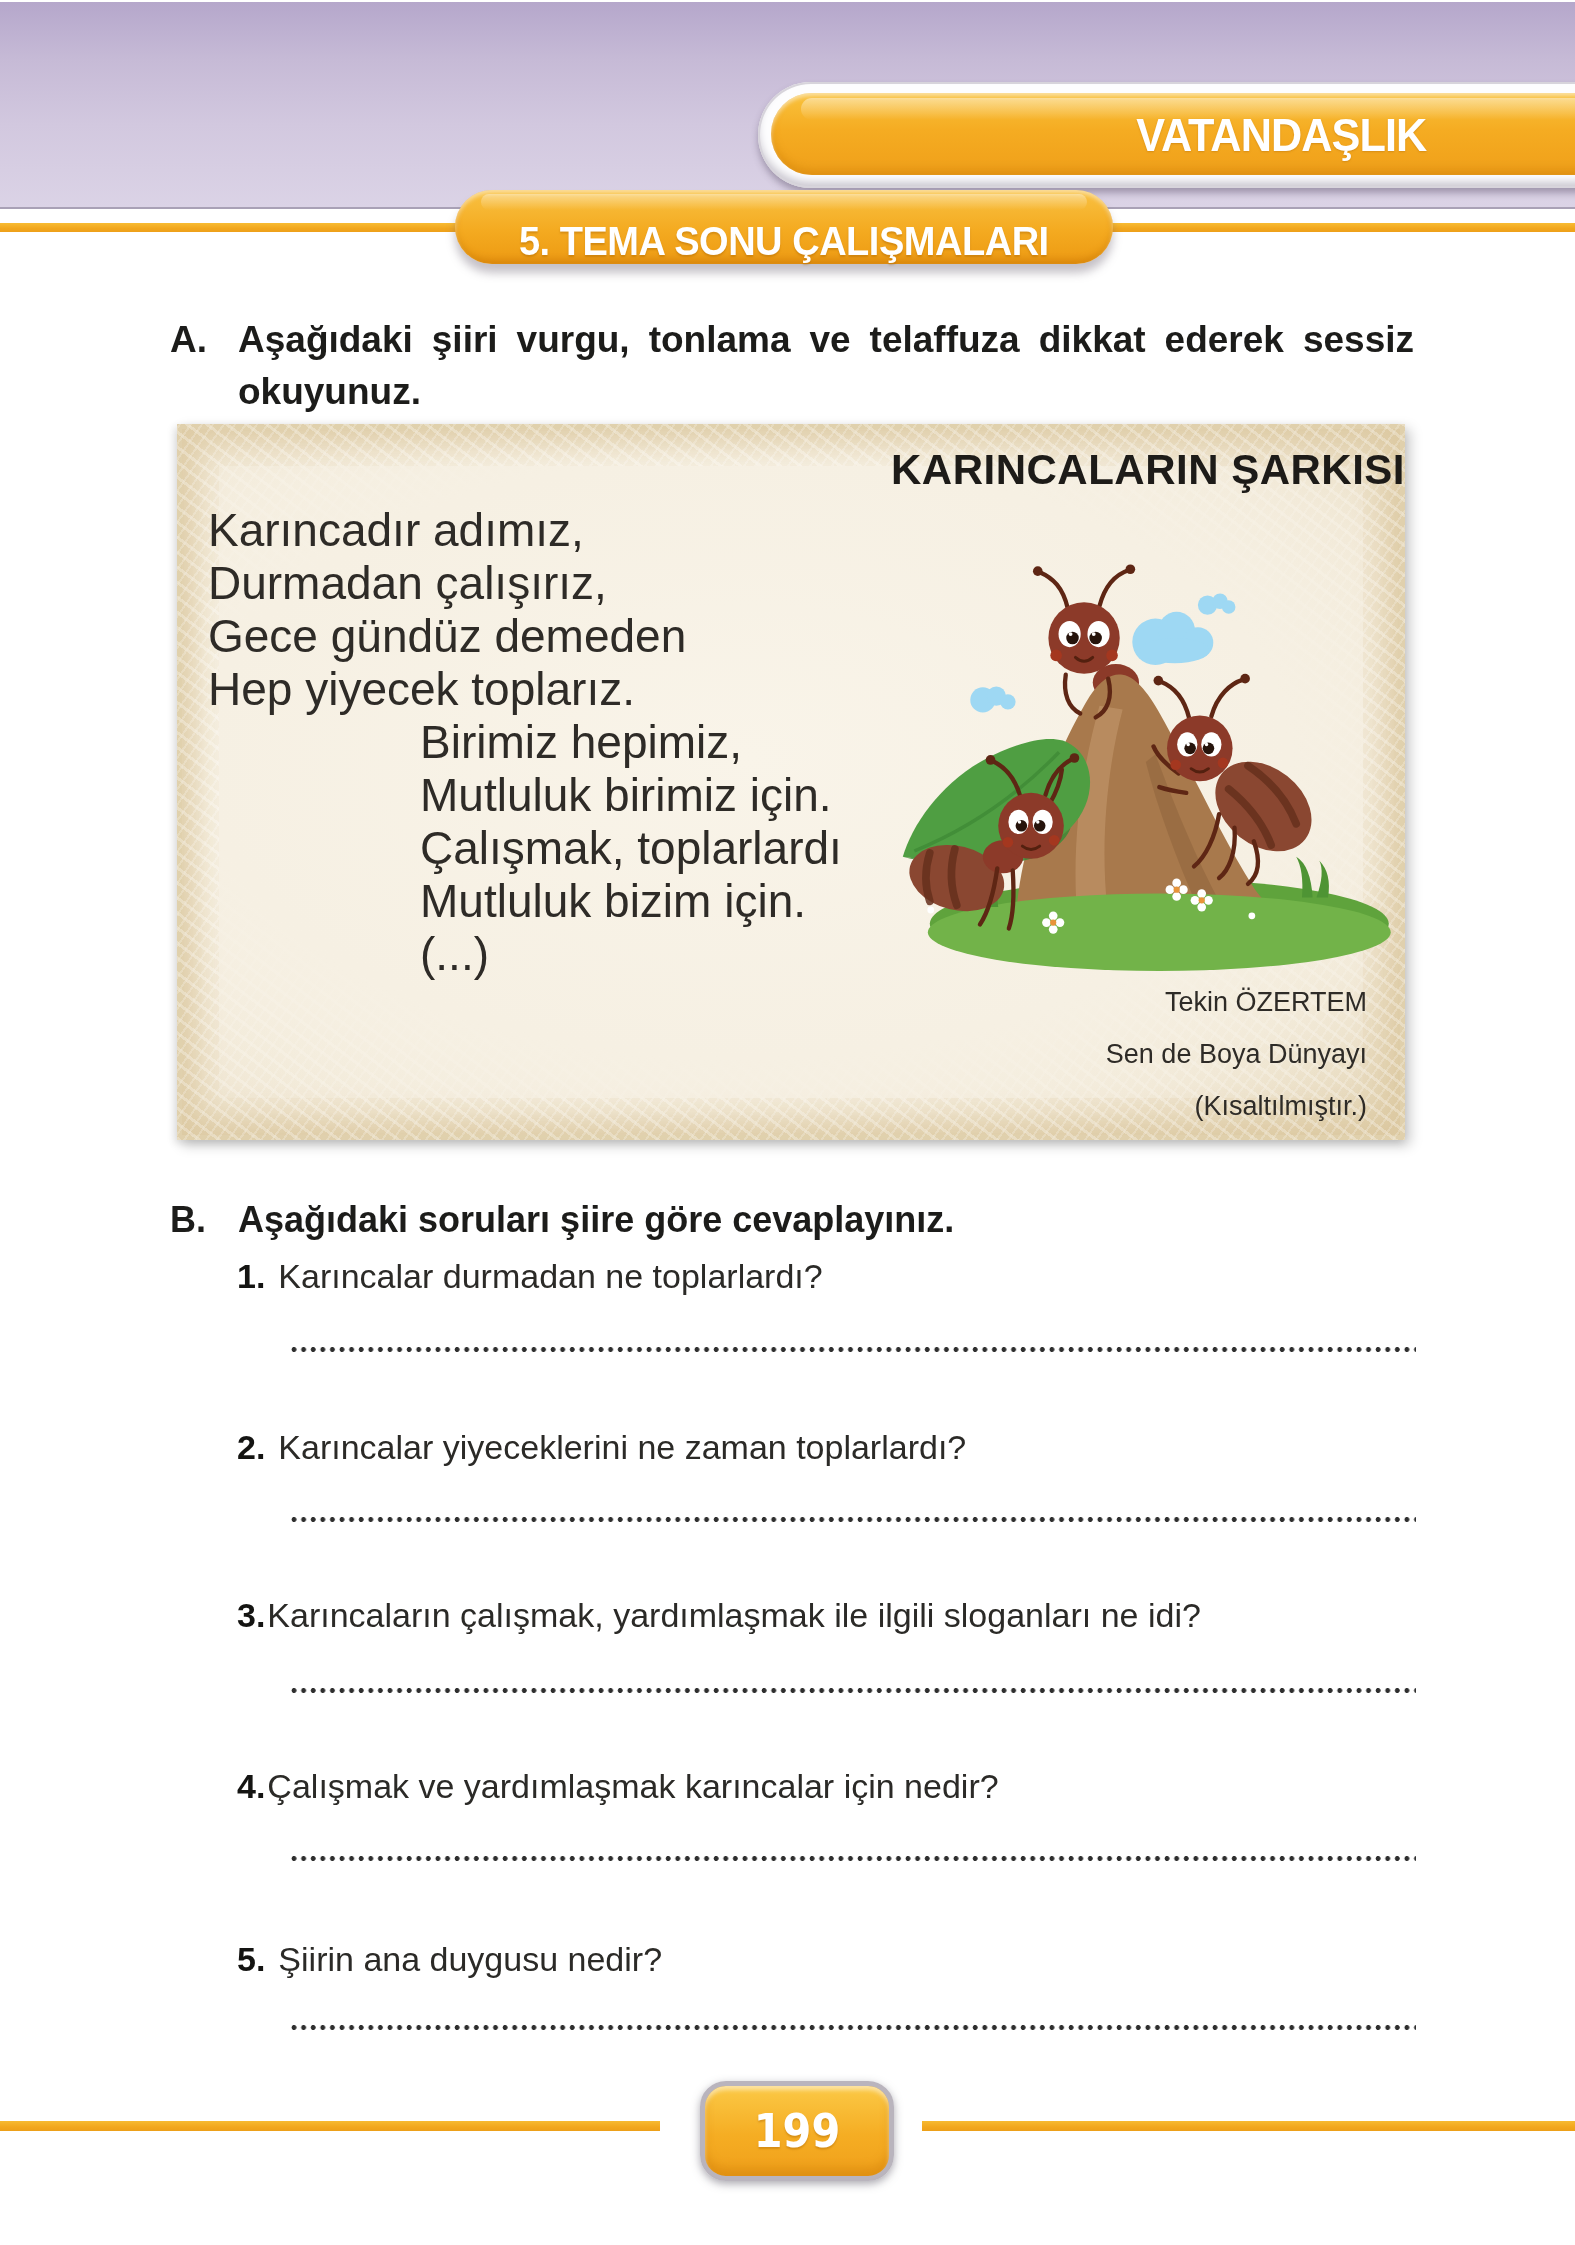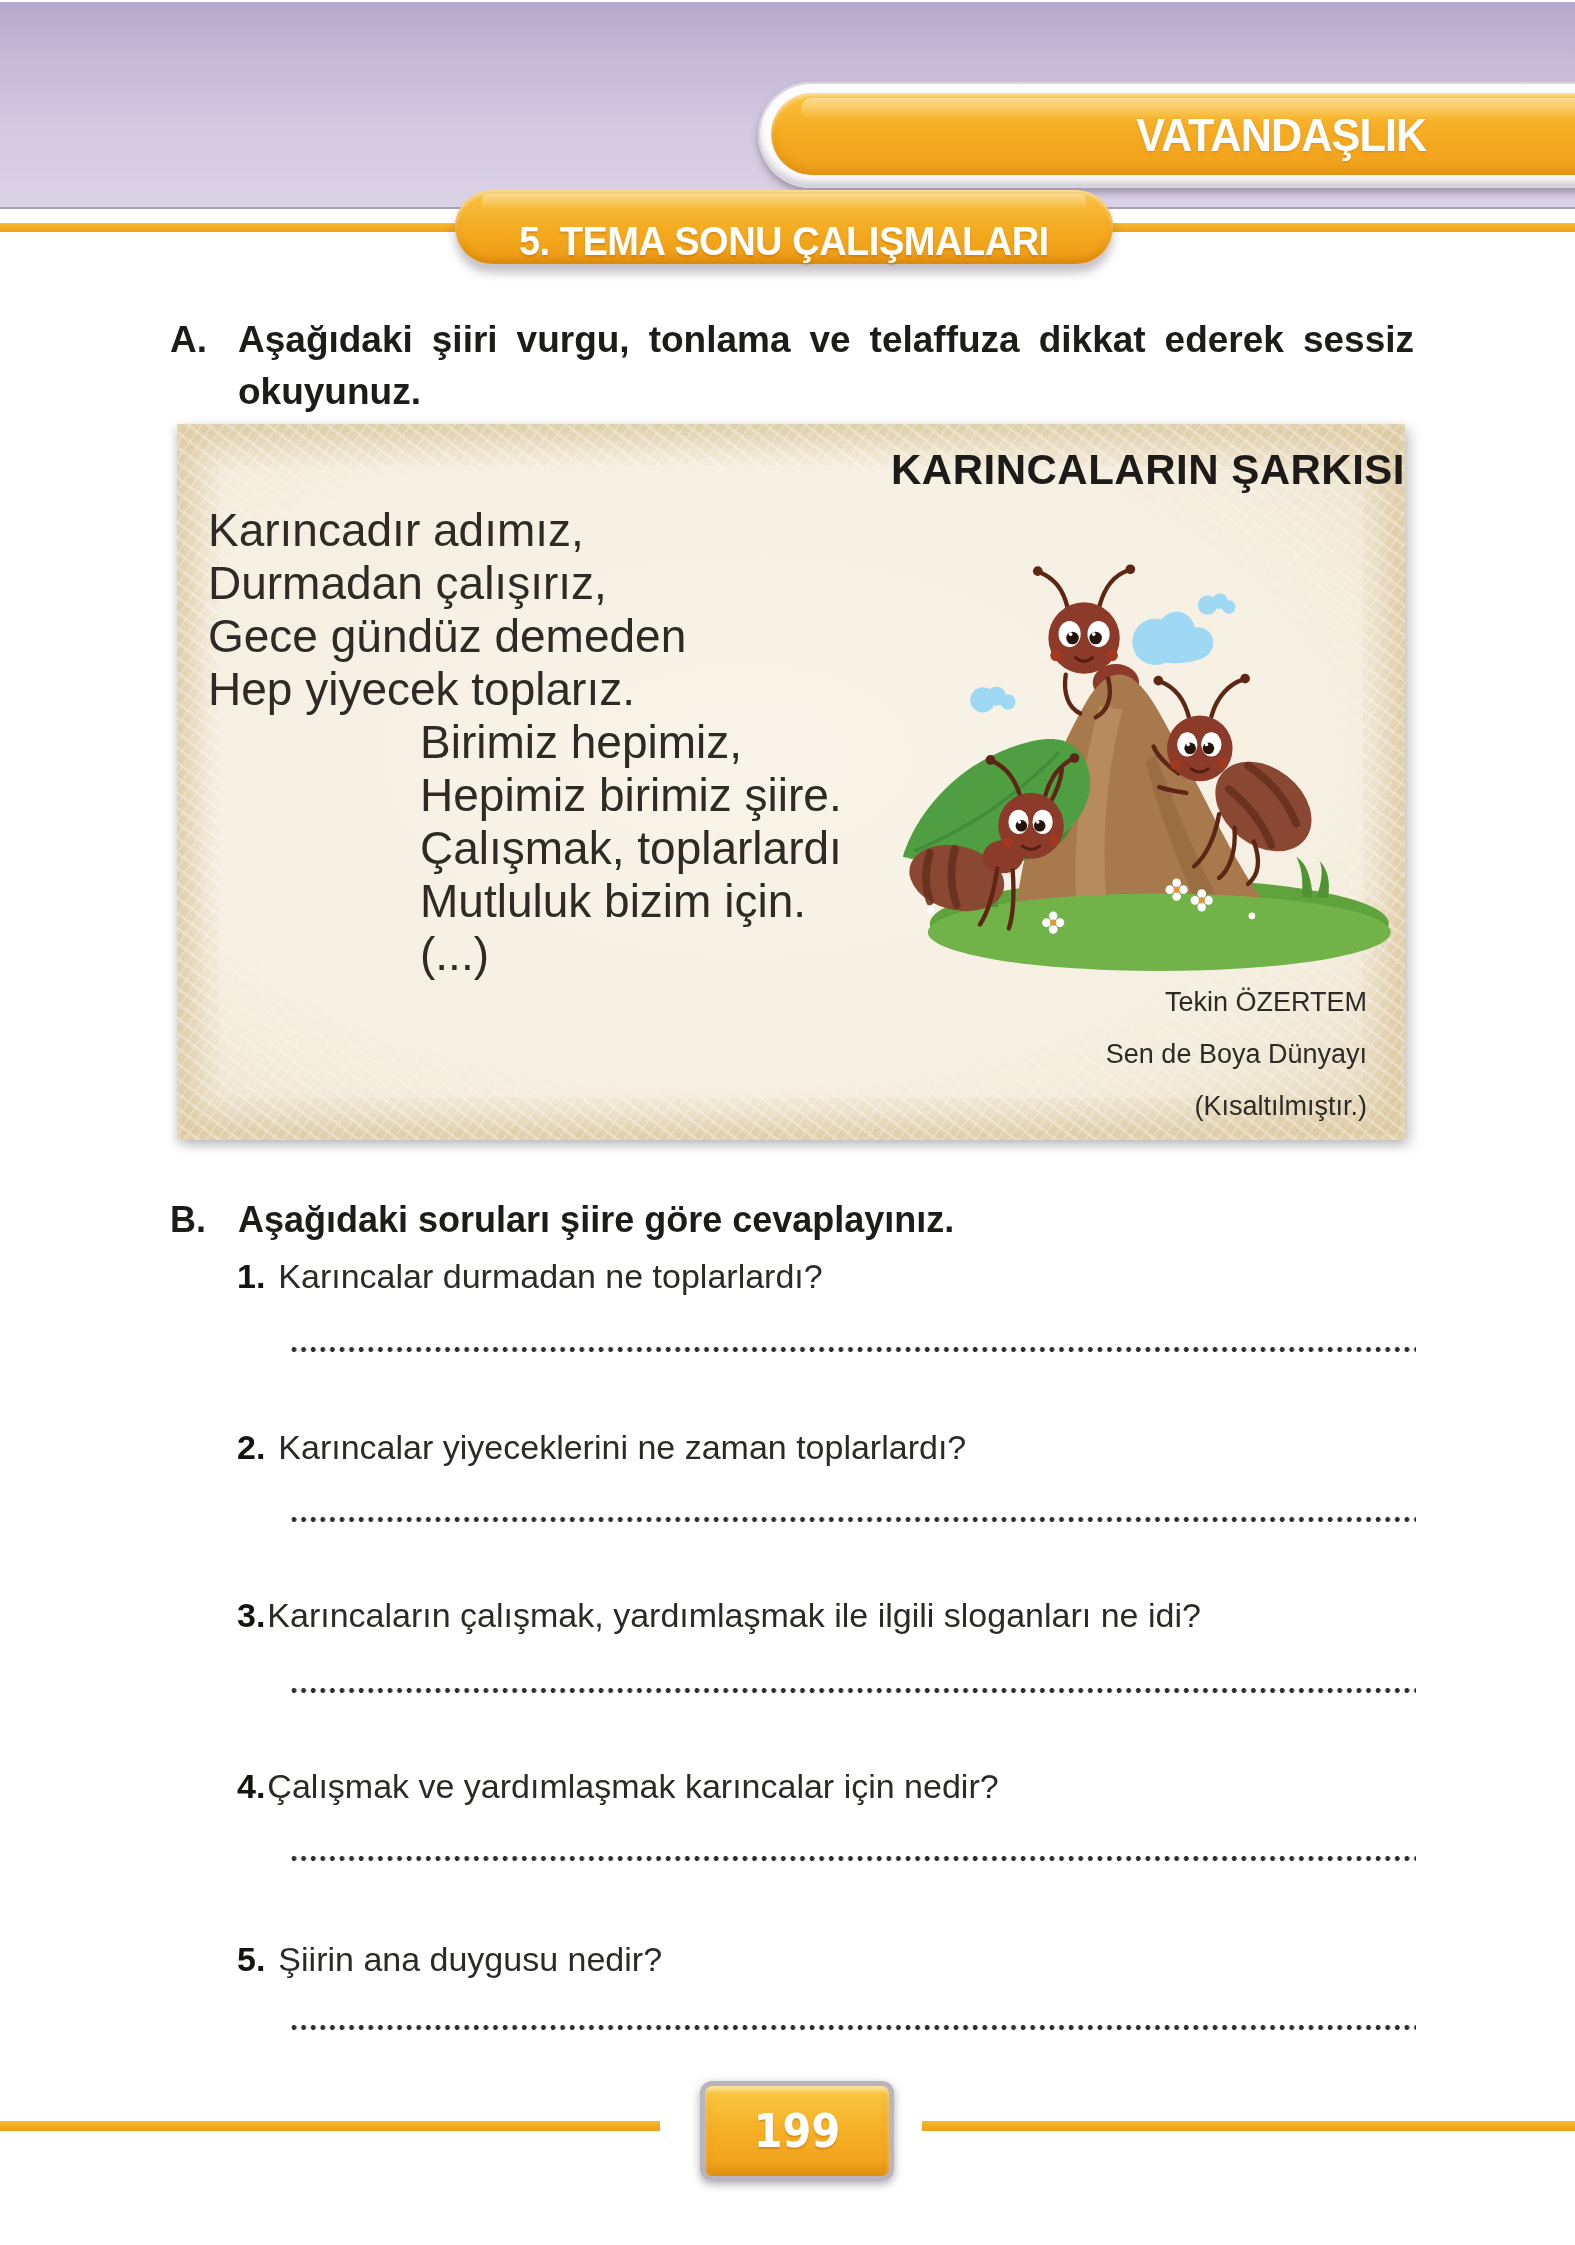--- a/index.html
+++ b/index.html
@@ -100,21 +100,21 @@
     position:absolute;left:290px;width:1126px;height:9px;
     background-image:radial-gradient(circle at 4px 4.5px,#2e2e2e 2.1px,transparent 2.8px);
     background-size:9.6px 9px;background-repeat:repeat-x;
   }
   .d1{top:1343px}.d2{top:1513px}.d3{top:1684px}.d4{top:1852px}.d5{top:2021px}
   
   .foot-rule{position:absolute;top:2119px;height:10px;background:linear-gradient(180deg,#f7ba31,#f2a71e 60%,#eda019);}
   .foot-rule.left{left:0;width:660px;}
   .foot-rule.right{left:922px;width:653px;}
   .page-badge{
-    position:absolute;left:700px;top:2079px;width:184px;height:90px;border-radius:12px;
+    position:absolute;left:700px;top:2079px;width:184px;height:90px;border-radius:26px;
     background:linear-gradient(180deg,#fbc946 0%,#f5ad23 55%,#f0a01b 100%);
     border:5px solid #b9b4bd;box-shadow:0 3px 8px rgba(90,85,100,.5),
       inset 0 4px 4px rgba(255,255,255,.5), inset 0 -8px 10px rgba(200,120,5,.4);
     display:flex;align-items:center;justify-content:center;
   }
   .page-number{
     color:#ffffff;font-family:"DejaVu Sans",sans-serif;font-weight:bold;font-size:46px;
     transform:scaleX(.9);text-shadow:0 2px 2px rgba(170,100,0,.4);
   }
 </style>
@@ -145,21 +145,21 @@
 
       <div class="stanza" id="stanza1">
         <div>Karıncadır adımız,</div>
         <div>Durmadan çalışırız,</div>
         <div>Gece gündüz demeden</div>
         <div>Hep yiyecek toplarız.</div>
       </div>
 
       <div class="stanza" id="stanza2">
         <div>Birimiz hepimiz,</div>
-        <div>Hepimiz birimiz şiire.</div>
+        <div>Mutluluk birimiz için.</div>
         <div>Çalışmak, toplarlardı</div>
         <div>Mutluluk bizim için.</div>
         <div>(...)</div>
       </div>
 
       <div class="attribution">
         <div>Tekin ÖZERTEM</div>
         <div>Sen de Boya Dünyayı</div>
         <div>(Kısaltılmıştır.)</div>
       </div>

